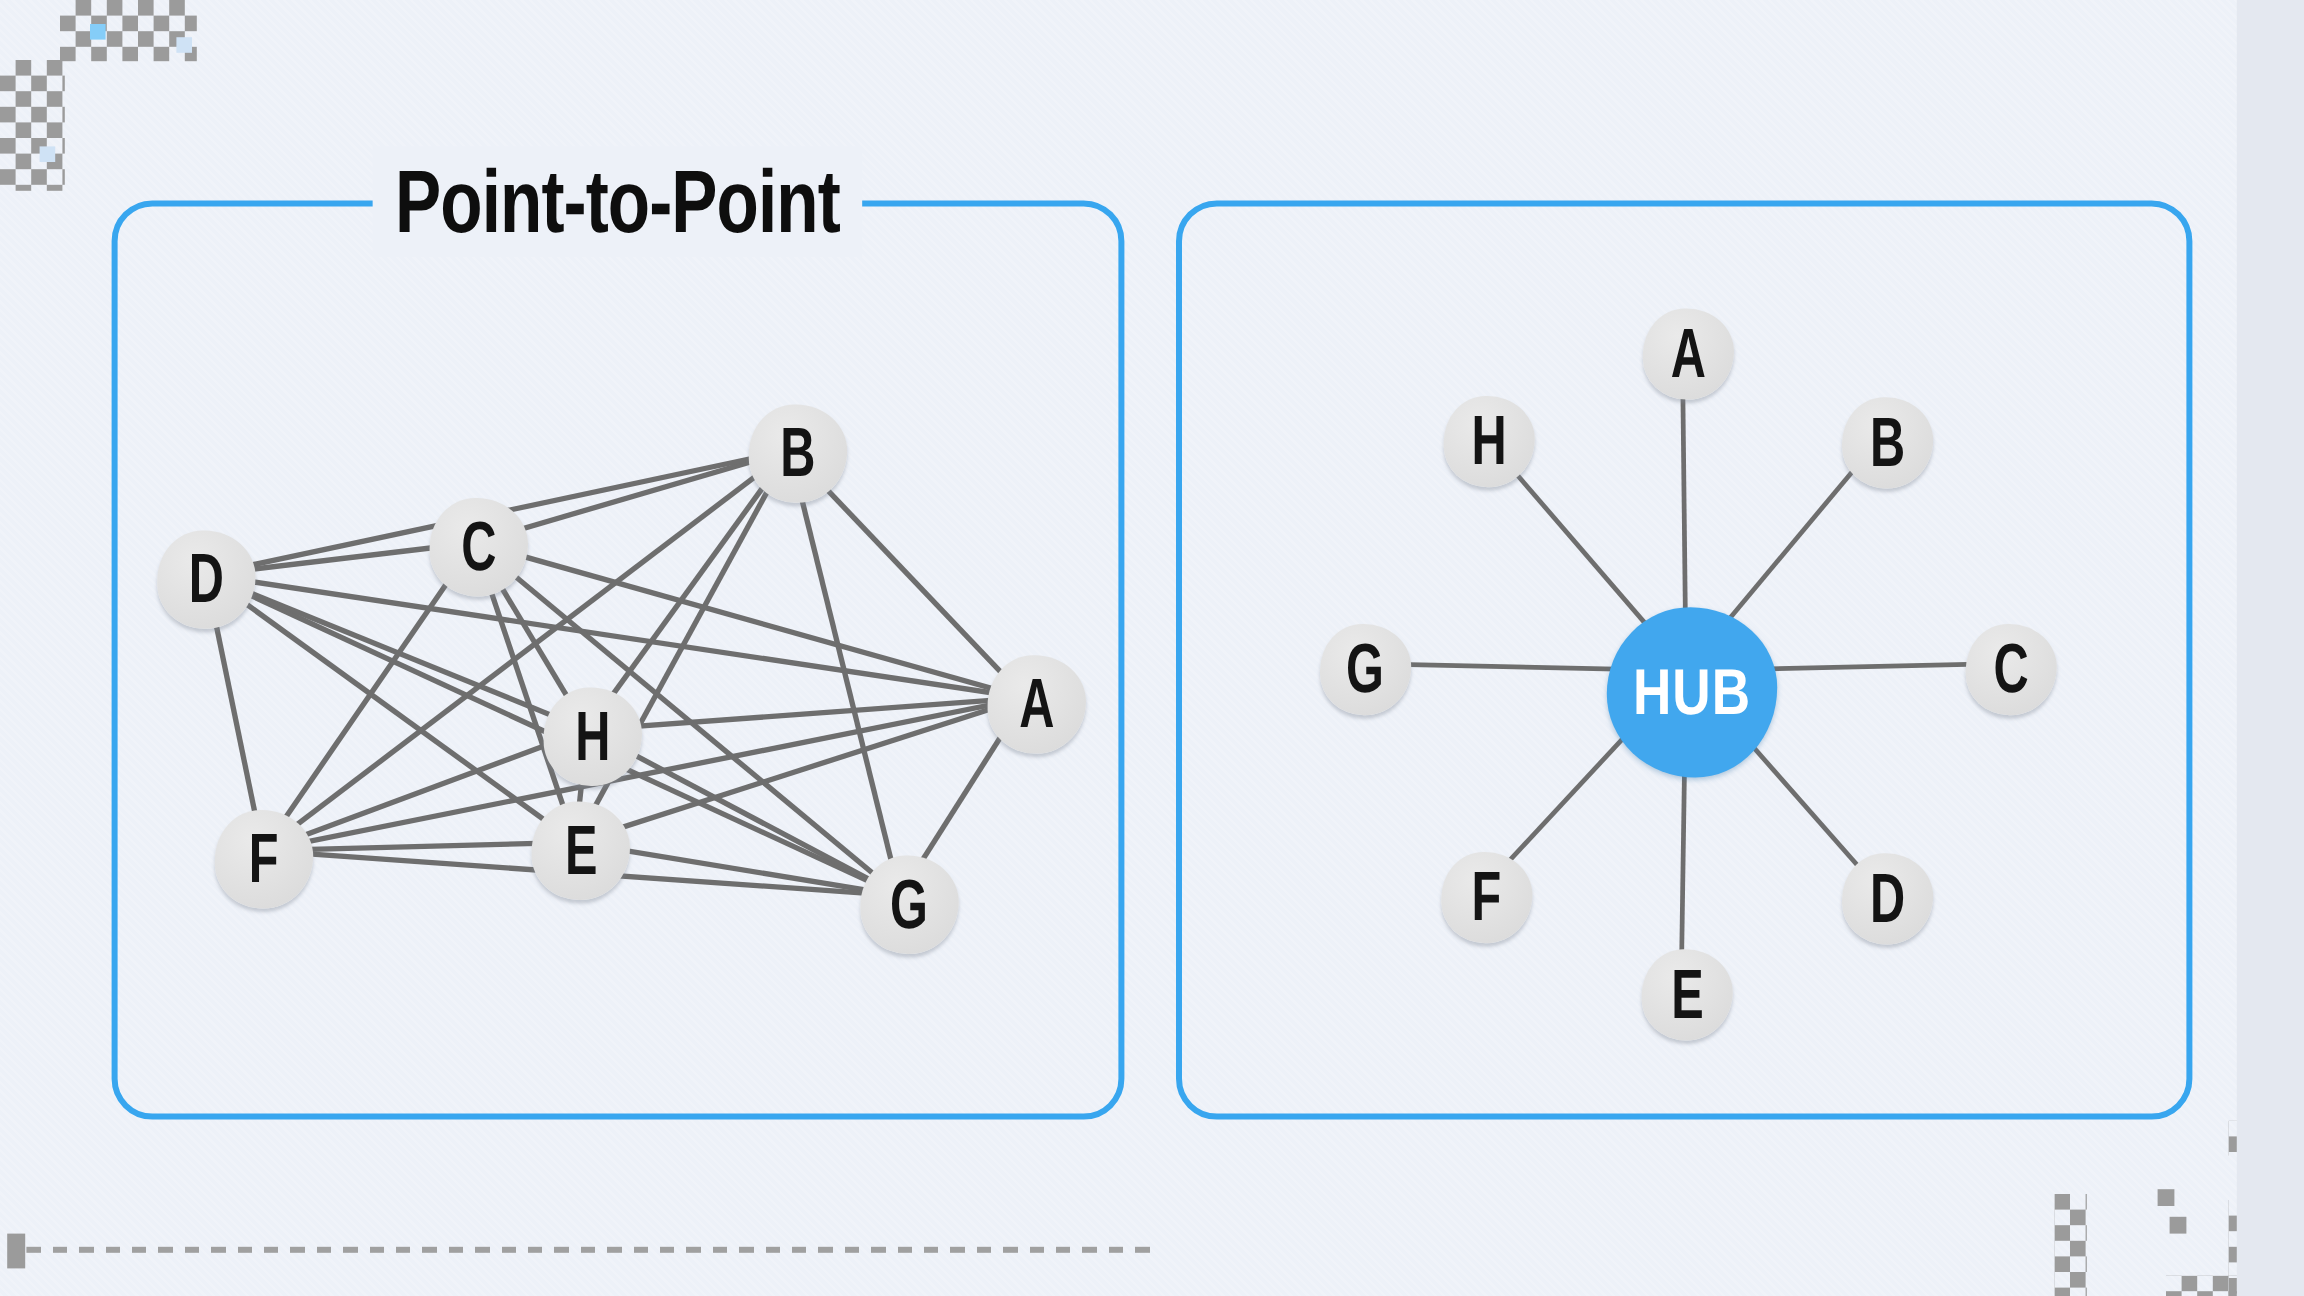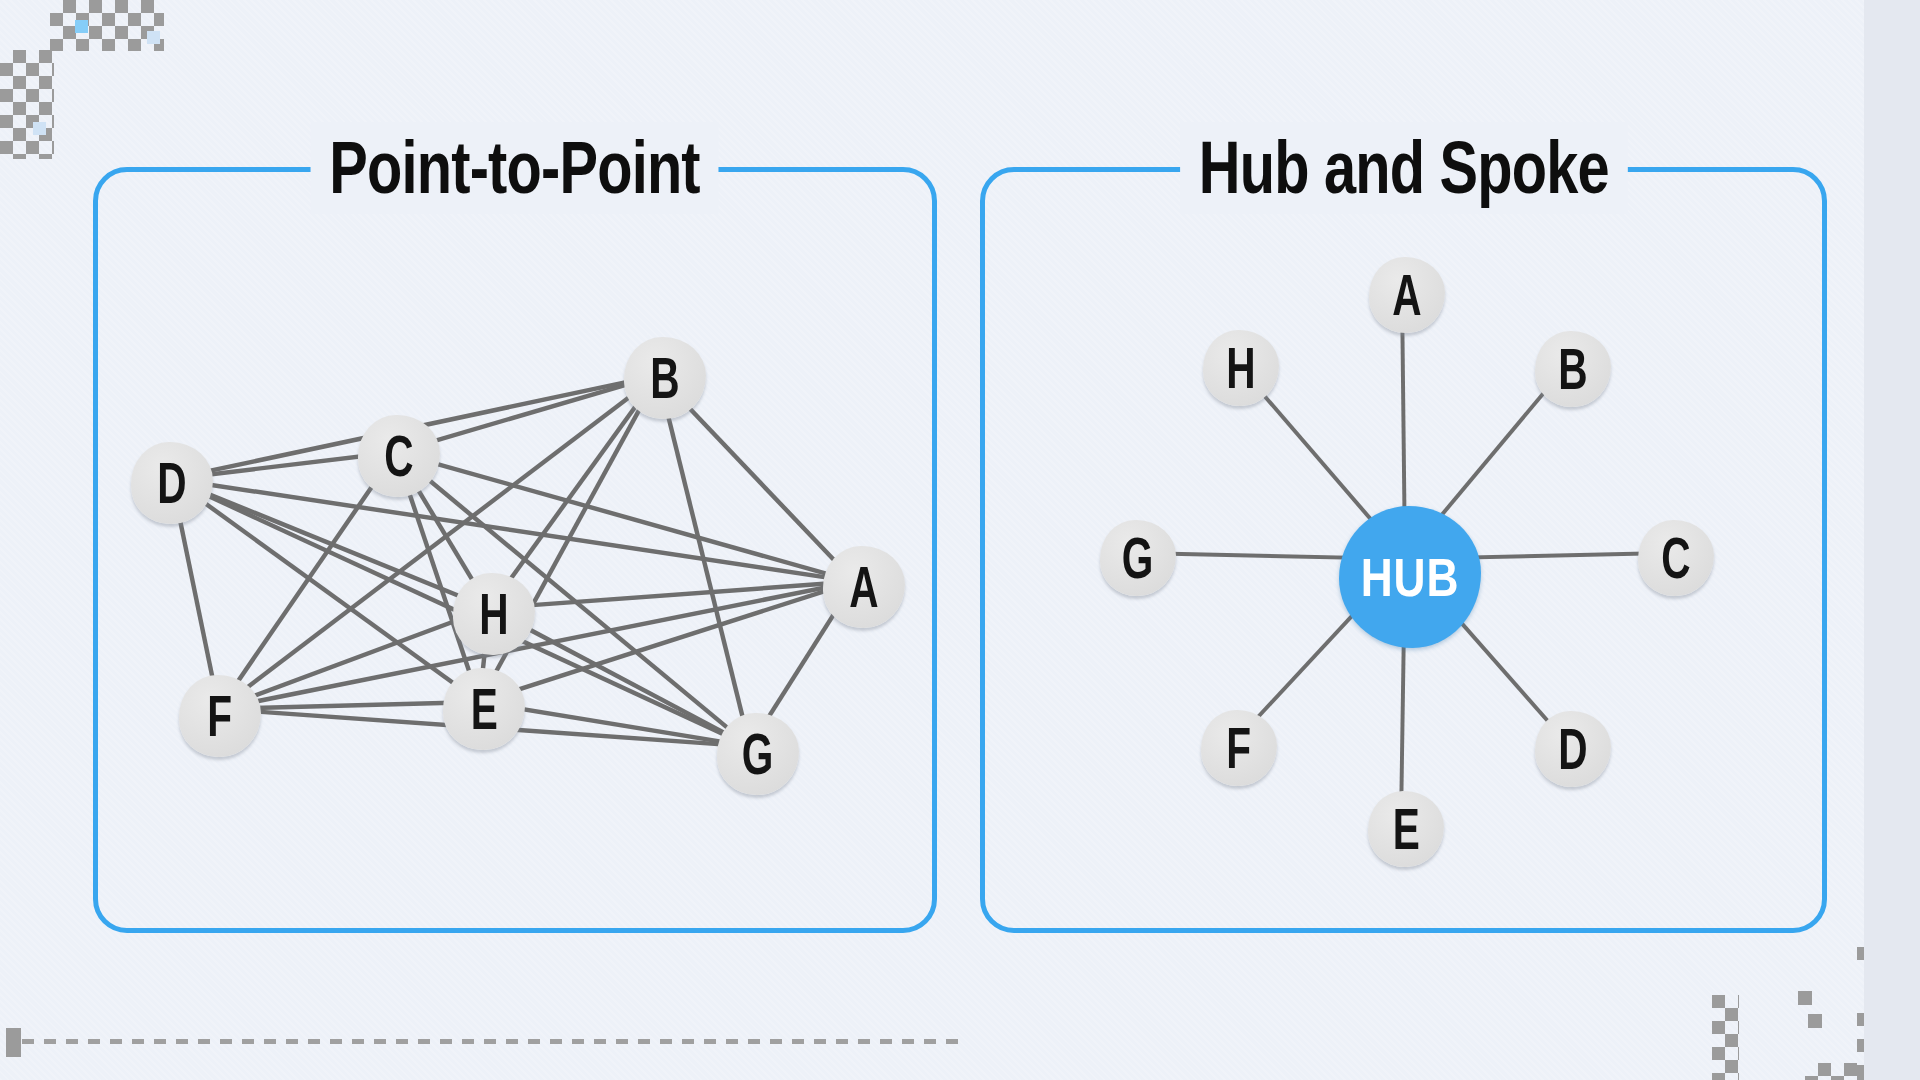--- a/index.html
+++ b/index.html
@@ -118,23 +118,20 @@
         <div class="node" style="left: 619px; top: 541px; width: 82px; height: 82px;">
           <span class="condense" style="color: rgb(20, 20, 20);">G</span>
         </div>
         <div class="node" style="left: 355px; top: 401px; width: 82px; height: 82px;">
           <span class="condense" style="color: rgb(20, 20, 20);">H</span>
         </div>
       </div>
   </section>
 
   <section class="panel" id="panel-1" style="left: 980px; top: 167px; width: 847px; height: 766px; border-color: rgb(56, 166, 239); border-width: 5px; border-radius: 34px;">
-    <div class="title-wrap">
-      <h2 class="panel-title">Hub and Spoke</h2>
-    </div>
     <svg class="edges" viewBox="0 0 847 766">
         <line x1="425" y1="392" x2="422" y2="123" stroke="#6e6e6e" stroke-width="4"></line>
         <line x1="425" y1="392" x2="588" y2="197" stroke="#6e6e6e" stroke-width="4"></line>
         <line x1="425" y1="392" x2="691" y2="386" stroke="#6e6e6e" stroke-width="4"></line>
         <line x1="425" y1="392" x2="588" y2="577" stroke="#6e6e6e" stroke-width="4"></line>
         <line x1="425" y1="392" x2="421" y2="657" stroke="#6e6e6e" stroke-width="4"></line>
         <line x1="425" y1="392" x2="254" y2="576" stroke="#6e6e6e" stroke-width="4"></line>
         <line x1="425" y1="392" x2="153" y2="386" stroke="#6e6e6e" stroke-width="4"></line>
         <line x1="425" y1="392" x2="256" y2="196" stroke="#6e6e6e" stroke-width="4"></line>
       </svg>

